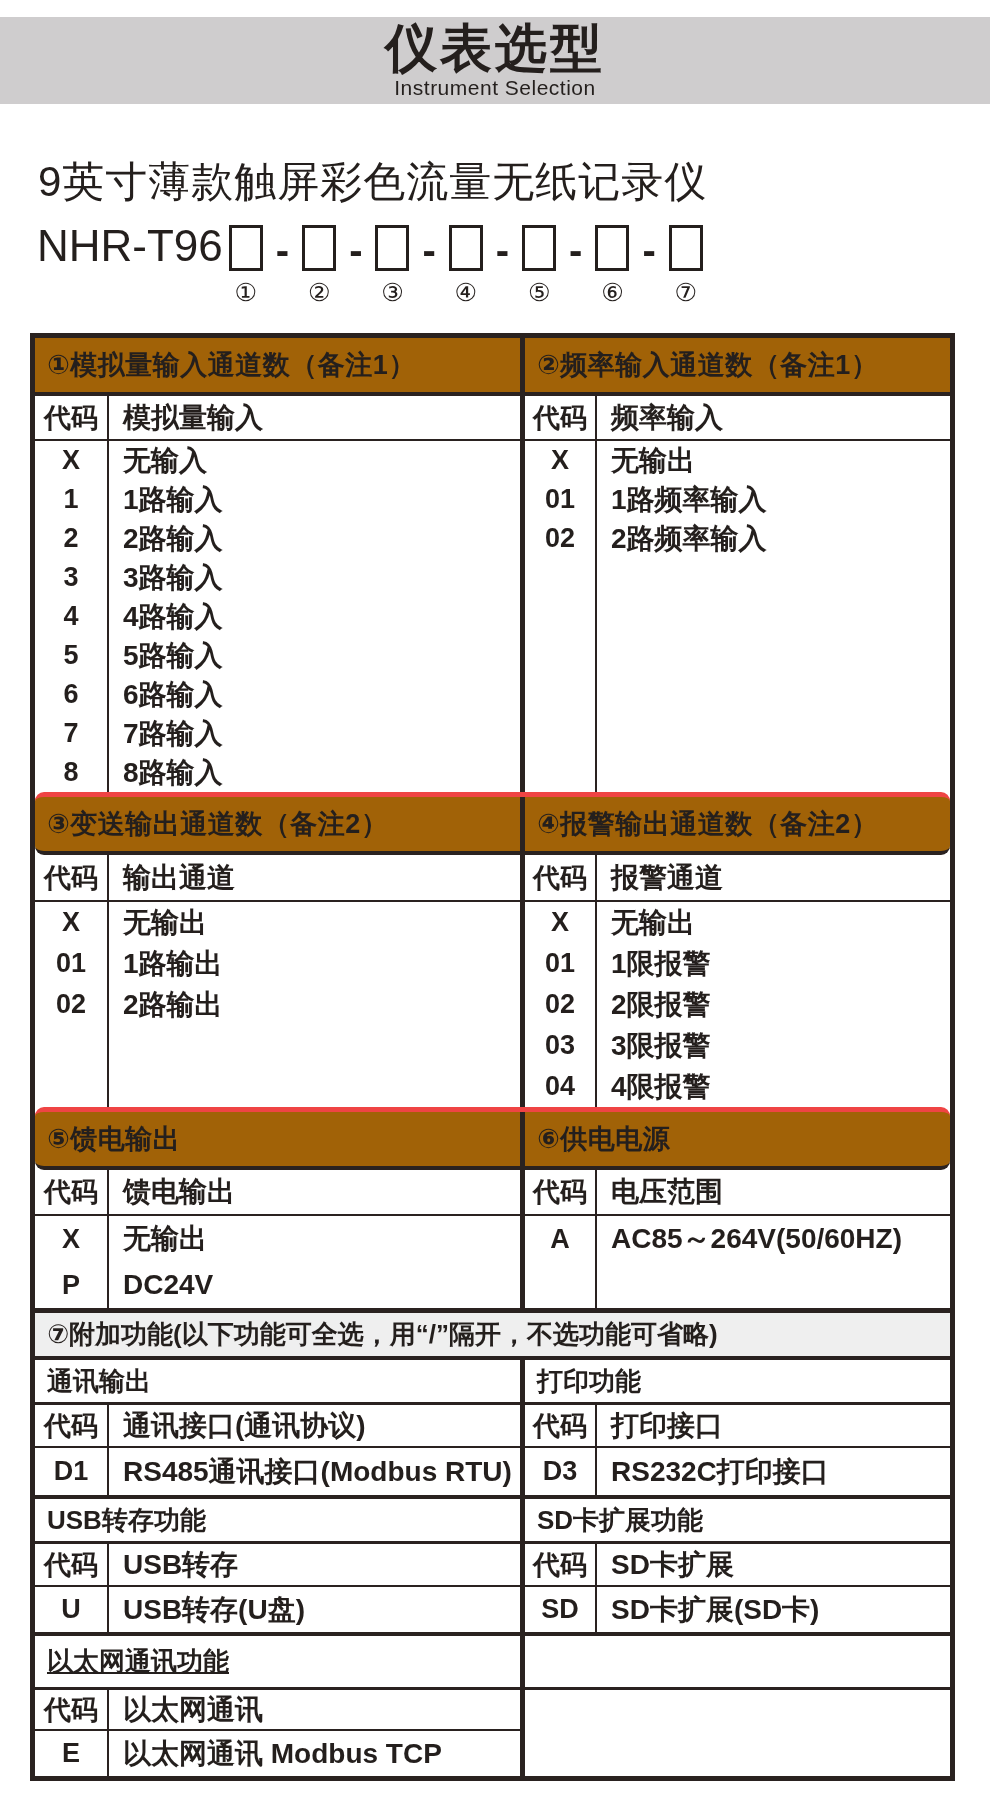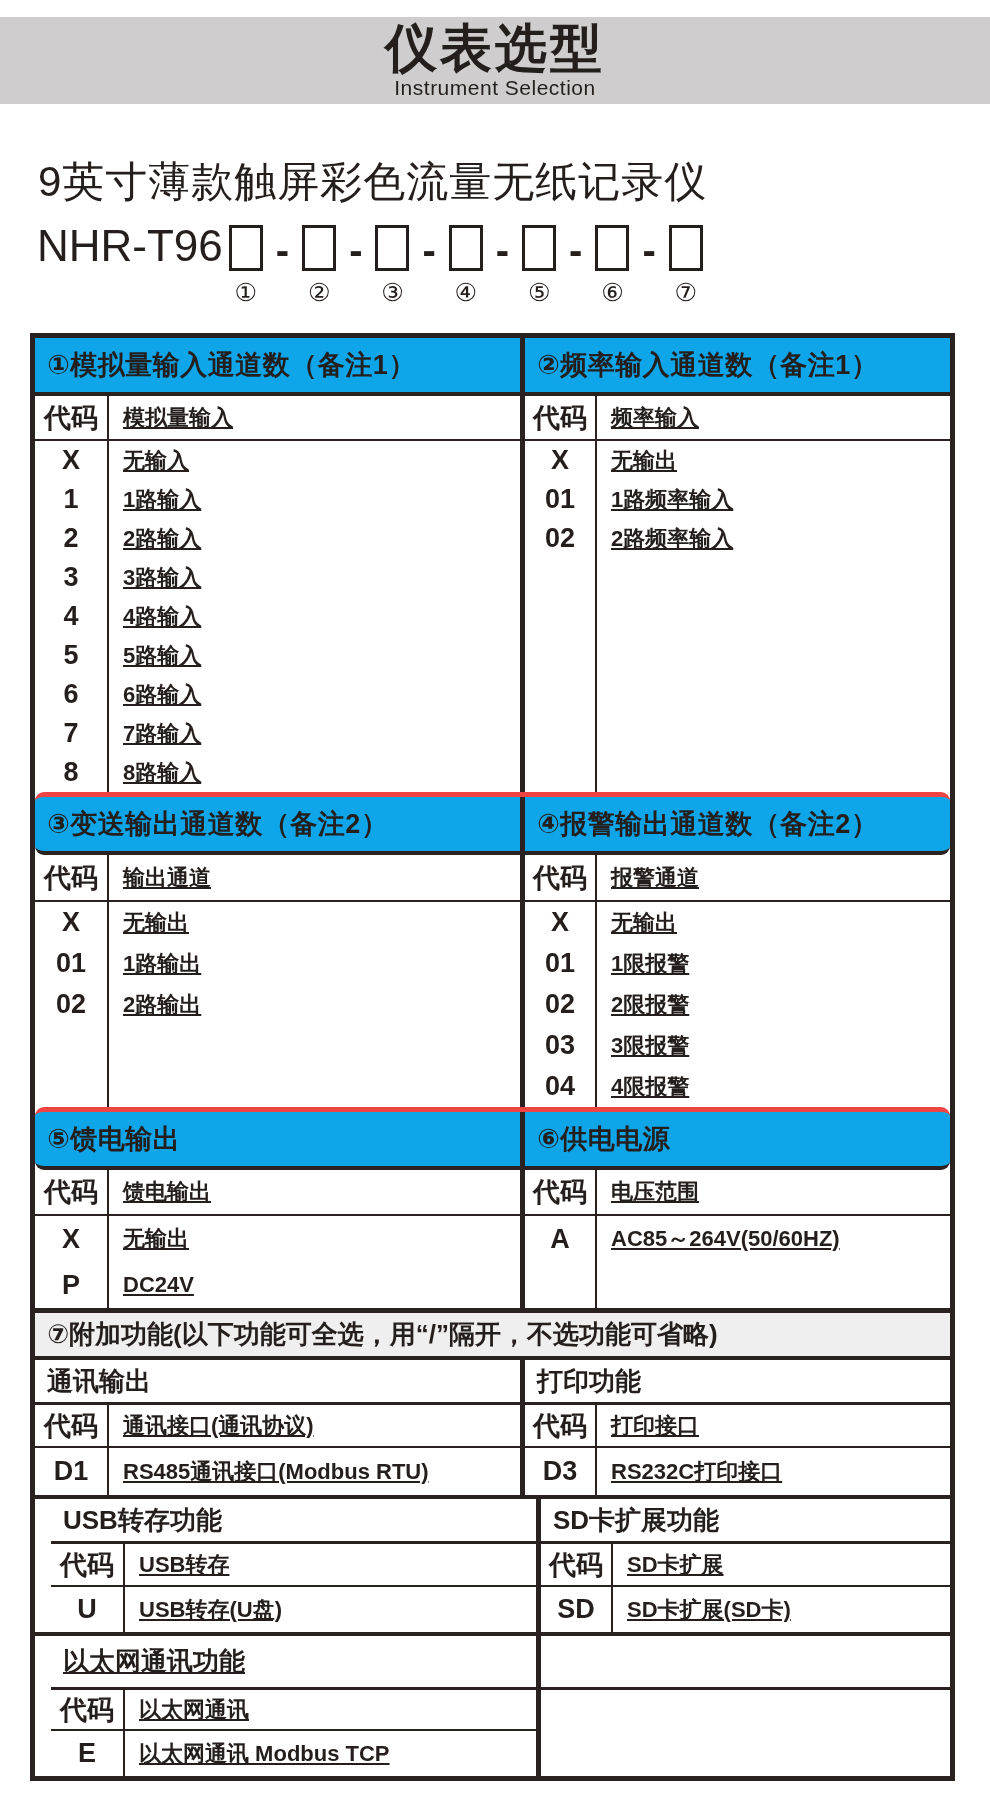--- a/index.html
+++ b/index.html
@@ -17,57 +17,57 @@
   .model-line { margin-left:37px; display:flex; align-items:flex-start; }
   .model-prefix { font-size:44px; font-weight:500; line-height:52px; margin-right:6px; }
   .slot { display:flex; flex-direction:column; align-items:center; }
   .mbox { width:34px; height:46px; border:3px solid #241f1d; margin-top:5px; background:#fff; }
   .circ { font-size:25px; margin-top:7px; font-weight:400; }
   .mdash { font-size:40px; font-weight:600; line-height:46px; margin:7px 13px 0 13px; }
 
   
   .itable { margin:26px 0 0 30px; width:925px; border:5px solid #2a2220; background:#fff; }
 
-  .pair-hdr { display:flex; background:#0ea5e9; border-bottom:4px solid #2a2220; }
+  .pair-hdr { display:flex; background:#a16207; border-bottom:4px solid #2a2220; }
   .bt5 { border-top:5px solid #ef4444;border-radius:9px; }
   .ph { display:flex; align-items:center; height:54px; padding-left:12px;
         font-size:27px; font-weight:700; letter-spacing:0.5px; }
   .ph-l { width:490px; border-right:5px solid #2a2220; }
   .ph-r { flex:1; }
   .s7-hdr { background:#efefef; border-top:5px solid #2a2220; border-bottom:4px solid #2a2220;
             height:52px; display:flex; align-items:center; padding-left:12px;
             font-size:26px; font-weight:700; }
 
   .sec-body { display:flex; align-items:stretch; }
   .half { display:flex; flex-direction:column; }
   .half-l { width:490px; border-right:5px solid #2a2220; }
   .half-r { flex:1; }
 
   .row { display:flex; }
   .code { display:flex; align-items:center; justify-content:center;
           border-right:2px solid #2a2220; font-size:27px; font-weight:600; }
   .half-l .code { width:74px; }
   .half-r .code { width:72px; }
   .desc { flex:1; display:flex; align-items:center; padding-left:14px;
-          font-size:22px; font-weight:600;text-decoration:underline; }
+          font-size:28px; font-weight:600; }
   .code-hdr { border-bottom:2px solid #2a2220; }
   .code-hdr .code, .code-hdr .desc { font-weight:700; }
 
   .s1 .code-hdr { height:45px; }
   .s1 .drow { height:39px; }
   .s2 .code-hdr { height:47px; }
   .s2 .drow { height:41px; }
   .s3 .code-hdr { height:46px; }
   .s3 .drow { height:46px; }
   .filler { flex:1; }
   .filler .desc, .filler .code { border-bottom:none; }
 
   
   .sub { display:flex; align-items:stretch; }
-  .sub-bt { border-top:4px solid #2a2220;padding-left:16px; }
+  .sub-bt { border-top:4px solid #2a2220; }
   .sub-hdr { display:flex; align-items:center; padding-left:12px; height:45px;
              border-bottom:3px solid #2a2220; font-size:26px; font-weight:700; }
   .sub .code-hdr { height:43px; }
   .suba .drow { height:47px; }
   .subb .drow { height:45px; }
   .subc .sub-hdr { height:54px;text-decoration:underline; }
   .subc .code-hdr { height:41px; }
   .subc .drow { height:45px; }
   .filler-plain { flex:1; }
 </style>

